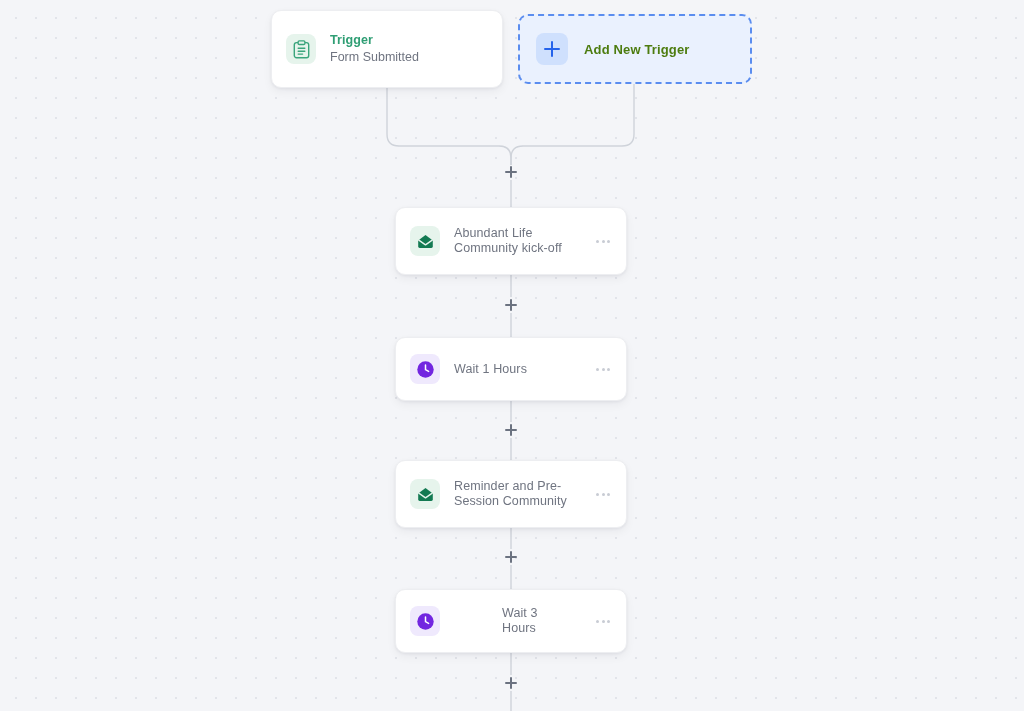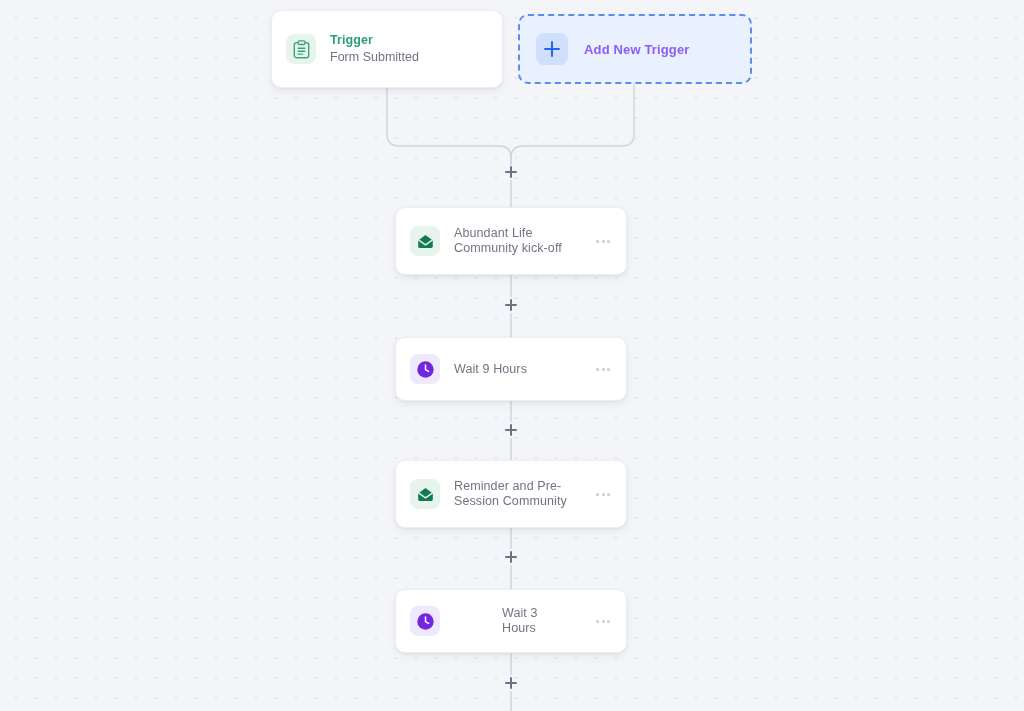--- a/index.html
+++ b/index.html
@@ -74,21 +74,21 @@
   #add-trigger .plus-box span {
     display:block; width:16px; height:16px; position:relative;
   }
   #add-trigger .plus-box span::before,
   #add-trigger .plus-box span::after {
     content:""; position:absolute; background:#2563eb; border-radius:1px;
   }
   #add-trigger .plus-box span::before { left:50%; top:0; width:2.4px; height:16px; margin-left:-1.2px; }
   #add-trigger .plus-box span::after  { top:50%; left:0; height:2.4px; width:16px; margin-top:-1.2px; }
   #add-trigger .at-label {
-    margin-left:16px; font-size:13px; font-weight:700; color:#8b5cf6; letter-spacing:.15px;
+    margin-left:16px; font-size:13px; font-weight:700; color:#4d7c0f; letter-spacing:.15px;
   }
 
   
   .step { left:395px; width:232px; }
   #step-email-1 { top:207px; height:68px; }
   #step-wait-1  { top:337px; height:64px; }
   #step-email-2 { top:460px; height:68px; }
   #step-wait-2  { top:589px; height:64px;gap:48px; }
 </style>
 </head>
@@ -154,21 +154,21 @@
   </div>
 
   <div class="node step" id="step-wait-1">
     <div class="node-icon icon-purple">
       <svg width="19" height="19" viewBox="0 0 19 19">
         <circle cx="9.5" cy="9.5" r="8.2" fill="#7226e0"></circle>
         <path d="M9.5 5.1 L9.5 9.7 L12.6 11.4" fill="none" stroke="#ffffff" stroke-width="1.5" stroke-linecap="round" stroke-linejoin="round"></path>
       </svg>
     </div>
     <div class="node-text">
-      <div class="node-title">Wait 9 Hours</div>
+      <div class="node-title">Wait 1 Hours</div>
     </div>
     <div class="node-menu">
       <i></i>
         <i></i>
         <i></i>
     </div>
   </div>
 
   <div class="node step" id="step-email-2">
     <div class="node-icon icon-green">

